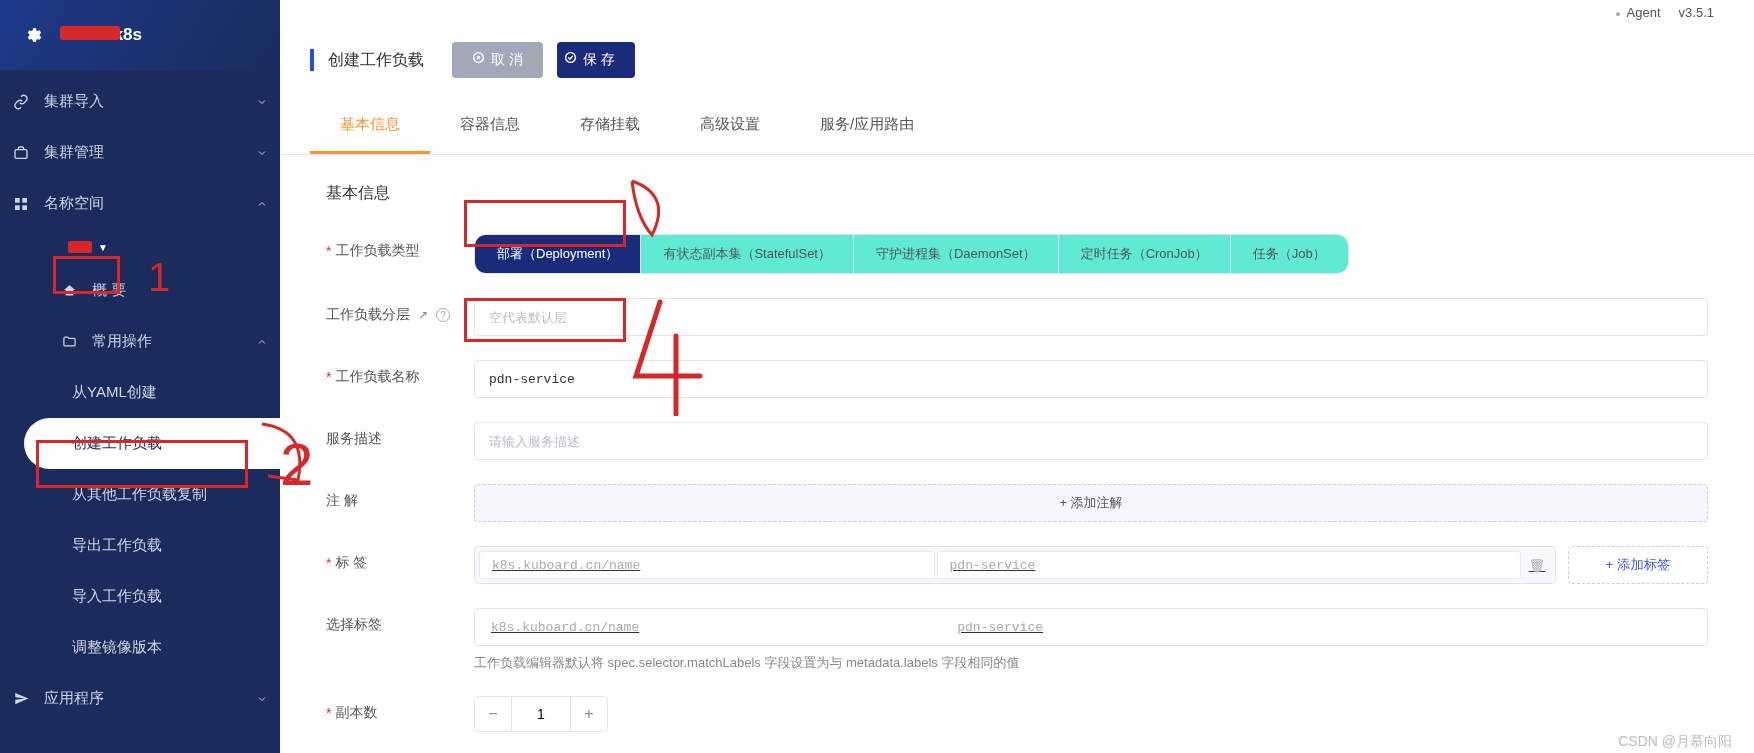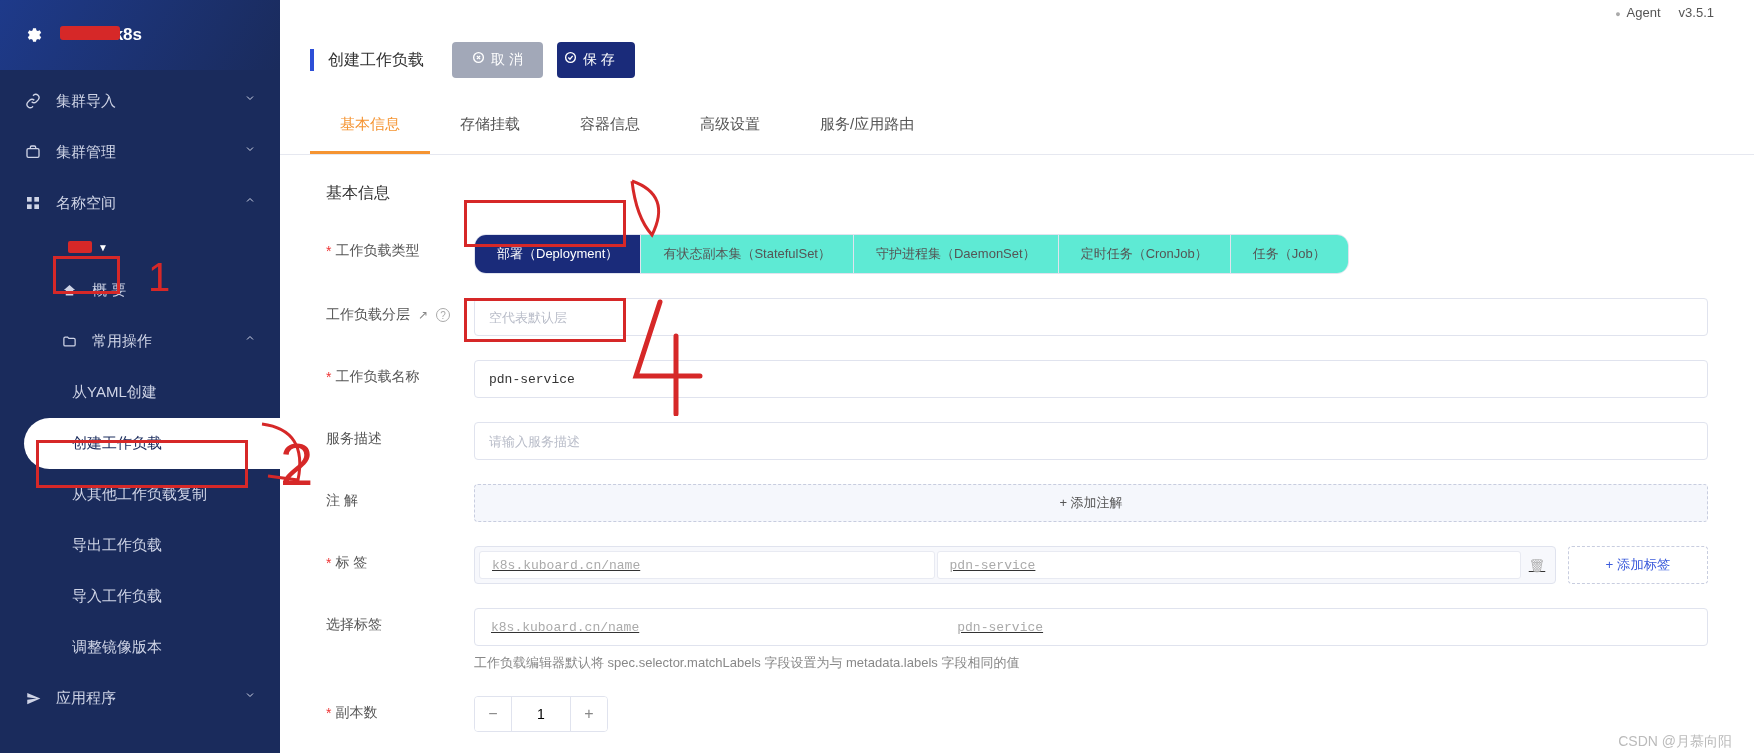--- a/index.html
+++ b/index.html
@@ -8,21 +8,21 @@
 .layout { display: flex; height: 100%; }
 
 
 .sidebar { width: 280px; background: #1a2b5c; color: #fff; flex-shrink: 0; display: flex; flex-direction: column; }
 .brand { height: 70px; display: flex; align-items: center; padding: 0 24px; gap: 10px; background: linear-gradient(120deg, #1e3a8a 0%, #1a2b5c 100%); position: relative; }
 .brand .gear { width: 18px; height: 18px; }
 .brand .txt { font-size: 17px; font-weight: bold; color: #fff; }
 .brand .redact { position: absolute; left: 60px; top: 26px; width: 60px; height: 14px; background: #d62828; border-radius: 3px; }
 
 .nav { flex: 1; overflow-y: auto; padding-top: 6px; }
-.nav-item { display: flex; align-items: flex-start; padding: 16px 24px; cursor: pointer; gap: 14px; color: #cfd4e6; position: relative; }
+.nav-item { display: flex; align-items: center; padding: 16px 12px; cursor: pointer; gap: 14px; color: #cfd4e6; position: relative; }
 .nav-item .icon { width: 18px; height: 18px; display:flex; align-items:center; justify-content:center; }
 .nav-item .label { flex: 1; font-size: 15px; }
 .nav-item .chev { width: 12px; height: 12px; }
 .nav-item.sub { padding-left: 60px; font-size: 14px; }
 .nav-item.sub2 { padding-left: 72px; font-size: 14px; }
 .nav-item.active { background: #fff; color: #1a2b5c; border-radius: 28px 0 0 28px; margin-left: 24px; padding-left: 48px; }
 .nav-item.active::before, .nav-item.active::after { content:''; position:absolute; right:0; width:28px; height:28px; background: radial-gradient(circle at 0 0, transparent 28px, #fff 28px); }
 .nav-item.active::before { top:-28px; transform: scaleY(-1) scaleX(-1); background: radial-gradient(circle at 0 0, transparent 28px, #fff 28px); transform-origin: 14px 14px; display:none;}
 .nav-ns { padding: 12px 68px; display:flex; align-items:center; gap:6px; position: relative; }
 .nav-ns .caret { font-size: 10px; }
@@ -223,22 +223,22 @@
         <svg viewBox="0 0 24 24" width="13" height="13" fill="none" stroke="#fff" stroke-width="2.5">
             <circle cx="12" cy="12" r="9"></circle>
             <path d="M8 12l3 3 5-6"></path>
           </svg>
         <span>保 存</span>
       </button>
     </div>
 
     <div class="tabs">
       <div class="tab active">基本信息</div>
+      <div class="tab">容器信息</div>
       <div class="tab">存储挂载</div>
-      <div class="tab">容器信息</div>
       <div class="tab">高级设置</div>
       <div class="tab">服务/应用路由</div>
     </div>
 
     <div class="content">
       <div class="section-title">基本信息</div>
 
       <div class="row">
         <div class="lbl">
             <span class="req">*</span>

